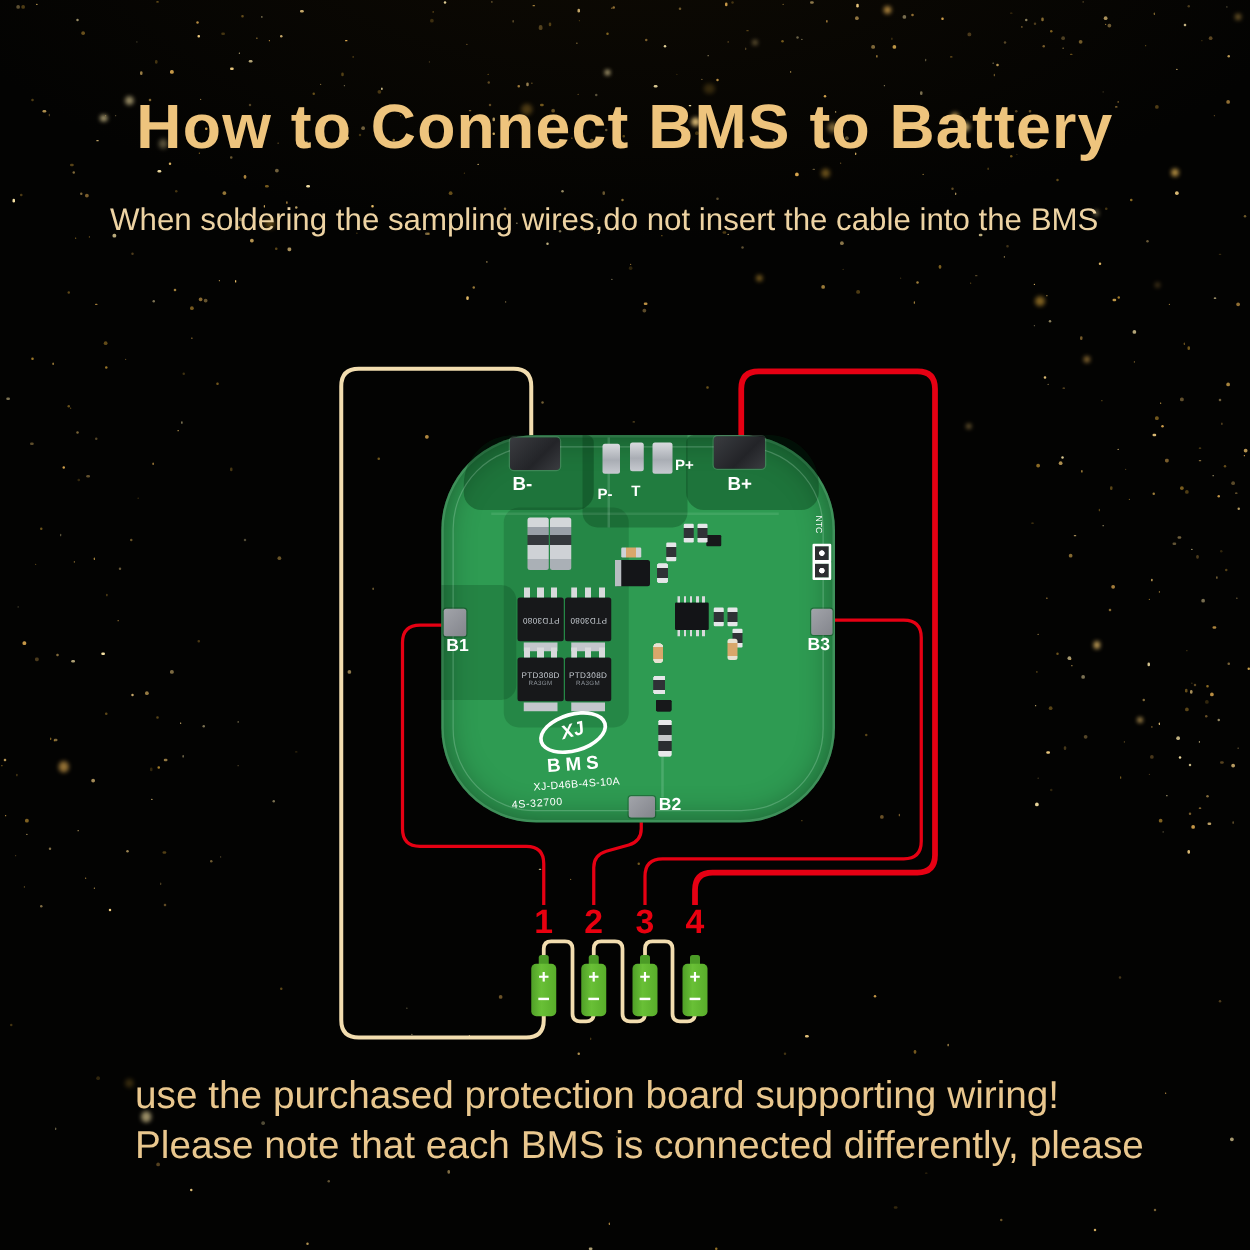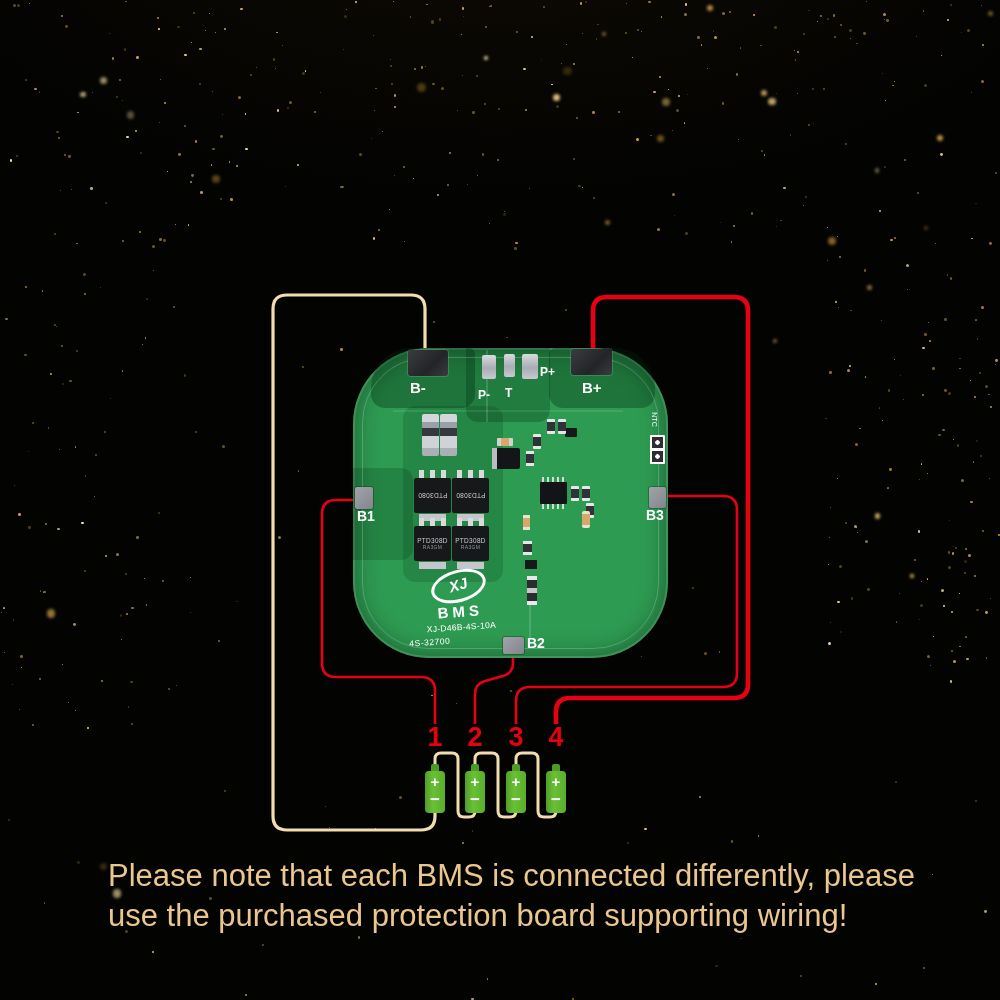--- a/index.html
+++ b/index.html
@@ -683,22 +683,24 @@
       <i style="left: 42.8px; top: 591.7px; width: 1.3px; height: 1.3px; opacity: 1; background: rgb(163, 124, 42);"></i>
       <i style="left: 125.2px; top: 573.4px; width: 1.8px; height: 1.8px; opacity: 0.53; background: rgb(163, 124, 42);"></i>
       <i style="left: 14.1px; top: 485.2px; width: 1.3px; height: 1.3px; opacity: 0.35; background: rgb(246, 226, 164);"></i>
       <i style="left: 60.5px; top: 14.7px; width: 2.1px; height: 2.1px; opacity: 0.61; background: rgb(246, 226, 164);"></i>
       <i style="left: 850.5px; top: 596.9px; width: 2.7px; height: 2.7px; opacity: 0.33; background: rgb(202, 160, 74);"></i>
       <i style="left: 827.8px; top: 236.9px; width: 8.4px; height: 8.4px; opacity: 0.78; background: rgb(163, 124, 42); filter: blur(1.5px);"></i>
       <i style="left: 497.9px; top: 108.4px; width: 1.7px; height: 1.7px; opacity: 0.6; background: rgb(138, 106, 34);"></i>
       <i style="left: 184.3px; top: 125.2px; width: 1.6px; height: 1.6px; opacity: 0.44; background: rgb(231, 189, 104);"></i>
     </div>
 
+  <div class="title">How to Connect BMS to Battery</div>
 
   <div class="note">
+    <div class="note-text">When soldering the sampling wires,do not insert the cable into the BMS</div>
   </div>
 
   <svg class="wires" width="1000" height="1000" viewBox="0 0 1000 1000" fill="none">
     <path d="M425,352 L425,309 Q425,295 411,295 L287,295 Q273,295 273,309 L273,816 Q273,830 287,830 L421,830 Q435,830 435,816 L435,812" stroke="#f2ddaf" stroke-width="3.2"></path>
     <path d="M435,771 L435,759 Q435,753 441,753 L452,753 Q458,753 458,759 L458,811 Q458,817 464,817 L469,817 Q475,817 475,811 L475,809" stroke="#f2ddaf" stroke-width="3"></path>
     <path d="M475,771 L475,759 Q475,753 481,753 L492,753 Q498,753 498,759 L498,811 Q498,817 504,817 L510,817 Q516,817 516,811 L516,809" stroke="#f2ddaf" stroke-width="3"></path>
     <path d="M516,771 L516,759 Q516,753 522,753 L532,753 Q538,753 538,759 L538,811 Q538,817 544,817 L550,817 Q556,817 556,811 L556,809" stroke="#f2ddaf" stroke-width="3"></path>
     <path d="M360,500 L336,500 Q322,500 322,514 L322,663 Q322,677 336,677 L421,677 Q435,677 435,691 L435,724" stroke="#e60013" stroke-width="2.6"></path>
     <path d="M513,650 L513,663 Q513,673 503,676 L485,681 Q475,684 475,694 L475,724" stroke="#e60013" stroke-width="2.6"></path>
     <path d="M660,496 L723,496 Q737,496 737,510 L737,673 Q737,687 723,687 L530,687 Q516,687 516,701 L516,724" stroke="#e60013" stroke-width="2.6"></path>
@@ -837,17 +839,17 @@
   <div class="cell" style="left:539px">
     <div class="num">4</div>
     <div class="nub"></div>
     <div class="bod">
       <div class="plus">+</div>
       <div class="minus">−</div>
     </div>
   </div>
 
   <div class="footer">
+    <div>use the purchased protection board supporting wiring!</div>
     <div>Please note that each BMS is connected differently, please</div>
-    <div>use the purchased protection board supporting wiring!</div>
   </div>
 
 </div>
 
 </body></html>

